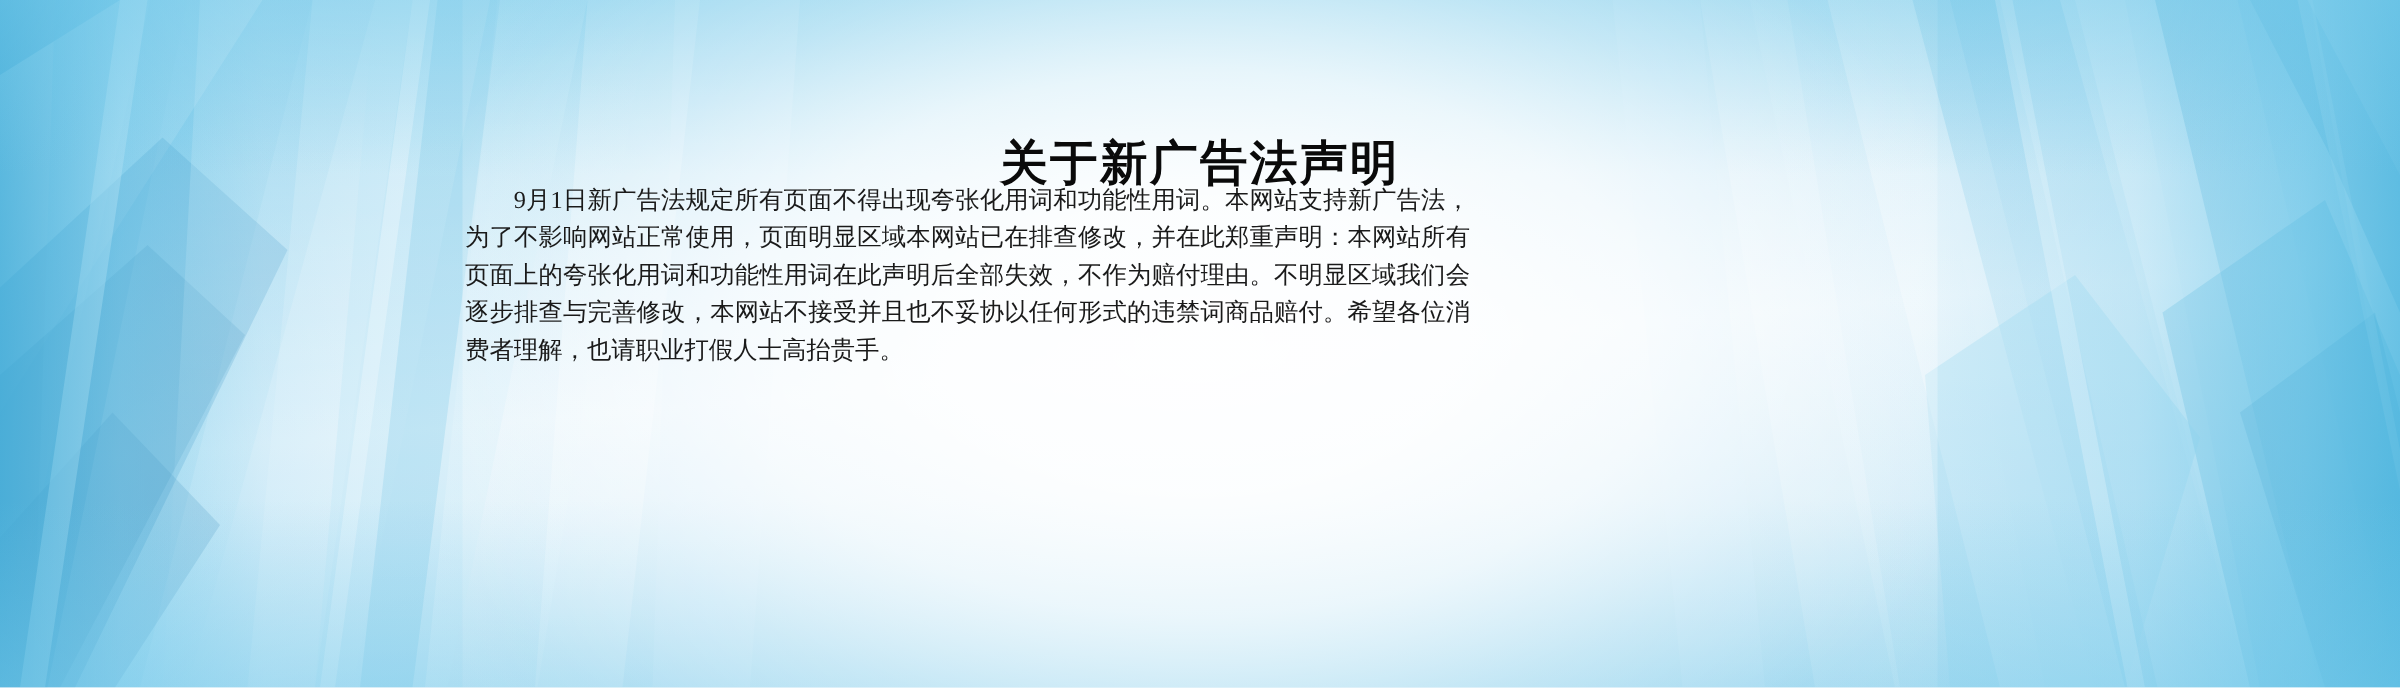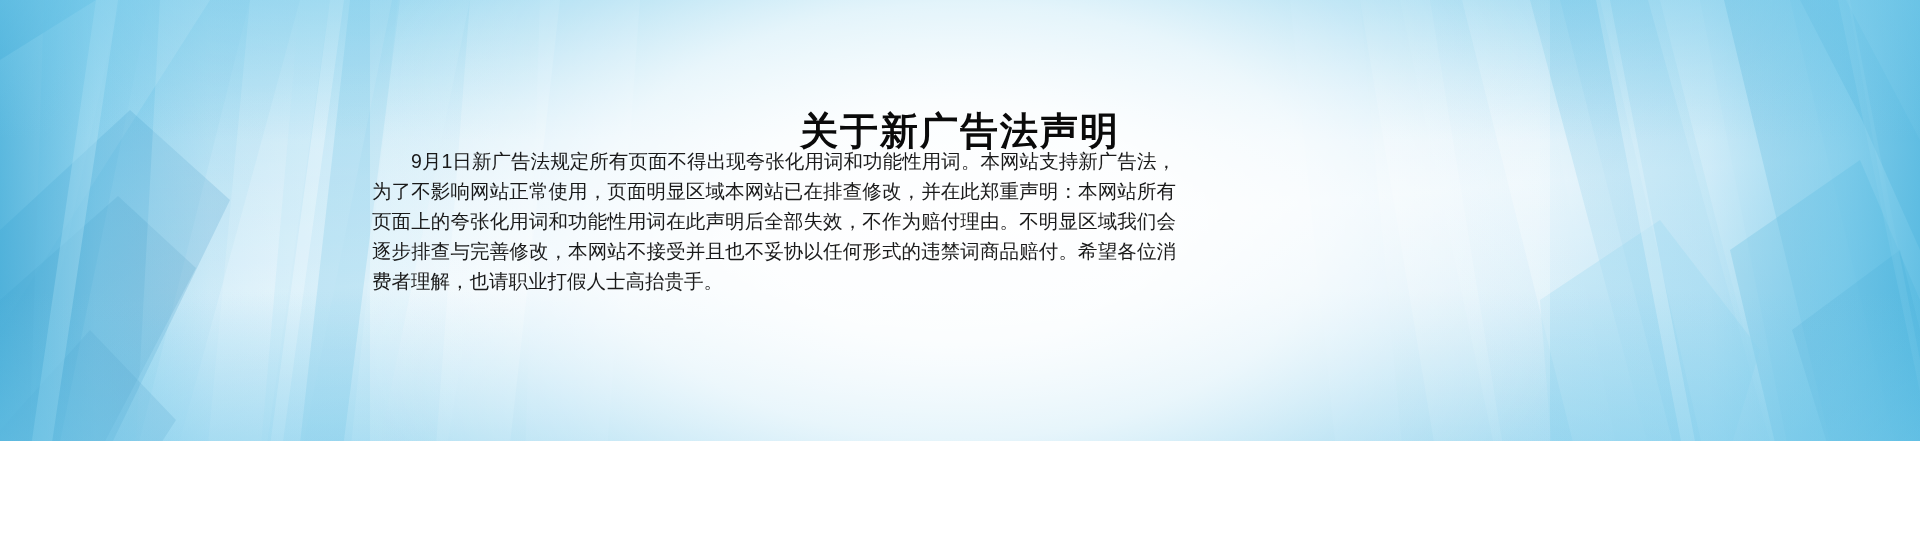--- a/index.html
+++ b/index.html
@@ -3,24 +3,24 @@
 <meta charset="utf-8">
 <style>
   html, body {
     margin: 0;
     padding: 0;
     background: #ffffff;
   }
   #stage {
     position: relative;
     width: 1920px;
-    height: 441px;
+    height: 550px;
     overflow: hidden;
     background: #bfe4f4;
-    font-family: Liberation Sans, sans-serif;
+    font-family: Liberation Serif, serif;
   }
 
   
   .bg-base {
     position: absolute;
     inset: 0;
     background:
       linear-gradient(175deg, #8ed3ee 0%, #a9dcf1 14%, #cfeaf7 34%, #e7f4fb 52%, #cbe8f6 74%, #a7d9ef 100%);
   }
   .bg-vert-wash {

